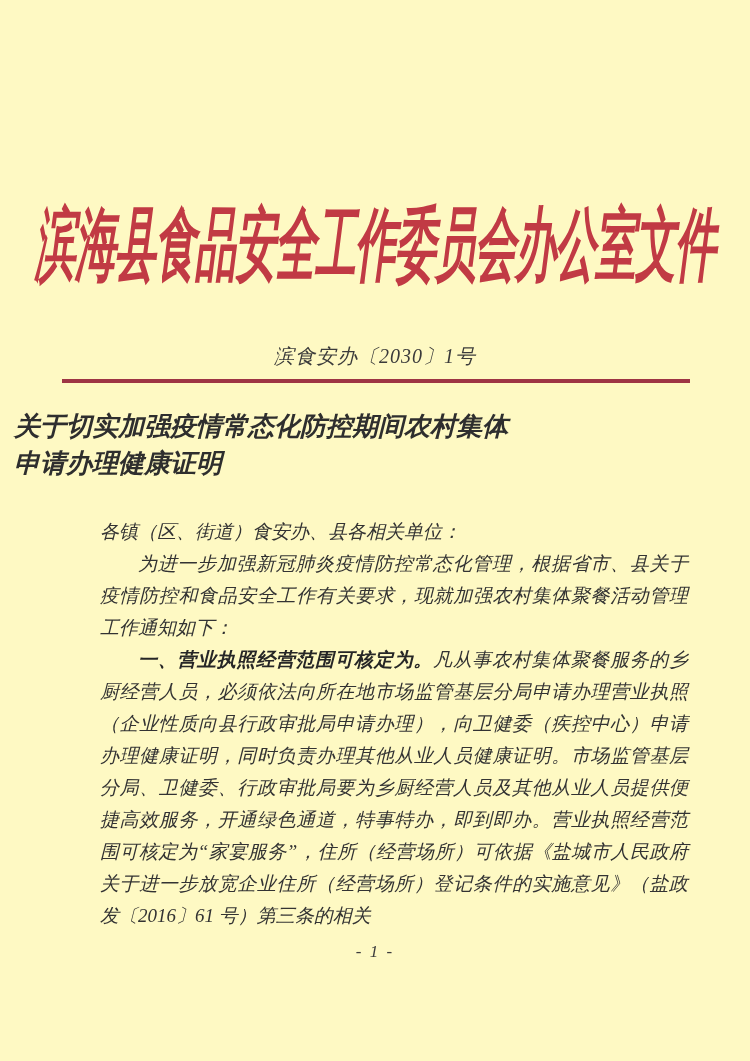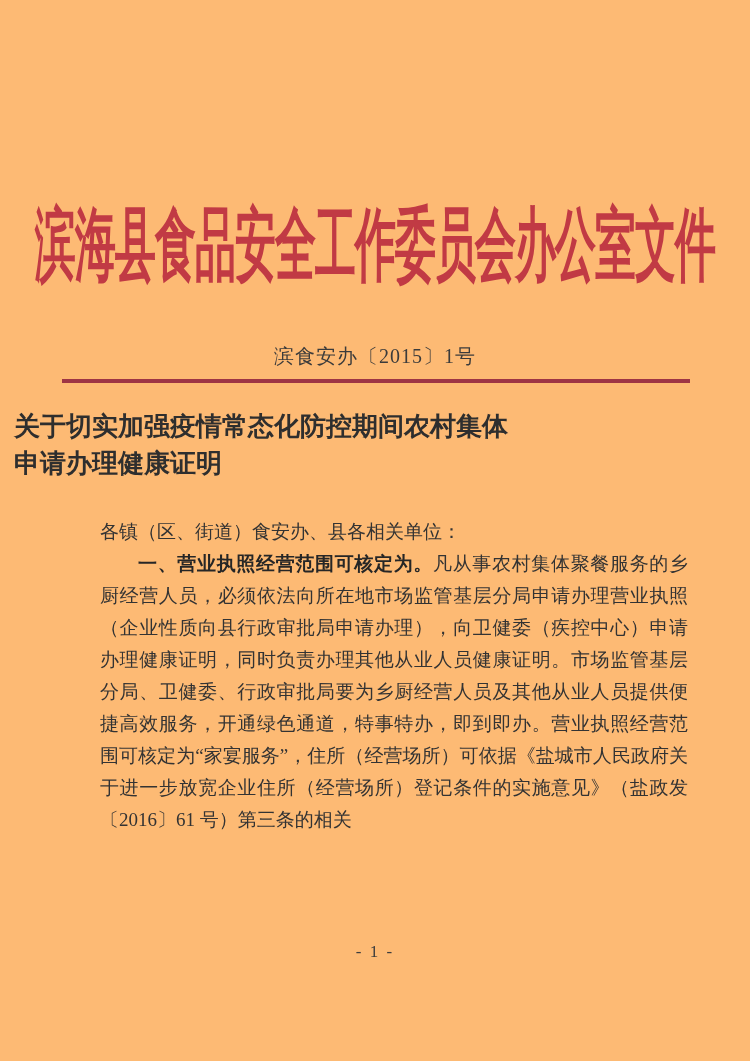--- a/index.html
+++ b/index.html
@@ -6,22 +6,23 @@
   html, body {
     width: 750px;
     height: 1061px;
     background: #ffffff;
     font-family: "Liberation Serif", "DejaVu Serif", serif;
   }
   .page {
     position: relative;
     width: 750px;
     height: 1061px;
-    background: #fdba74;
+    background: #fef9c3;
     overflow: hidden;
+    font-style: italic;
   }
   
   .org-banner {
     position: absolute;
     top: 206px;
     left: 0;
     width: 100%;
     text-align: center;
     font-size: 41px;
     font-weight: bold;
@@ -92,29 +93,30 @@
     color: #3d3d3d;
   }
 </style>
 </head>
 <body>
 
 <div class="page">
 
   <div class="org-banner" style="color: rgb(193, 58, 68);">滨海县食品安全工作委员会办公室文件</div>
 
-  <div class="doc-number">滨食安办〔2015〕1号</div>
+  <div class="doc-number">滨食安办〔2030〕1号</div>
 
   <div class="red-divider" style="background-color: rgb(158, 53, 68);"></div>
 
   <div class="doc-title">
     <div>关于切实加强疫情常态化防控期间农村集体</div>
     <div>申请办理健康证明</div>
   </div>
 
   <div class="body-text">
     <p class="salutation">各镇（区、街道）食安办、县各相关单位：</p>
+    <p>为进一步加强新冠肺炎疫情防控常态化管理，根据省市、县关于疫情防控和食品安全工作有关要求，现就加强农村集体聚餐活动管理工作通知如下：</p>
     <p><span class="lead-bold">一、营业执照经营范围可核定为。</span><span>凡从事农村集体聚餐服务的乡厨经营人员，必须依法向所在地市场监管基层分局申请办理营业执照（企业性质向县行政审批局申请办理），向卫健委（疾控中心）申请办理健康证明，同时负责办理其他从业人员健康证明。市场监管基层分局、卫健委、行政审批局要为乡厨经营人员及其他从业人员提供便捷高效服务，开通绿色通道，特事特办，即到即办。营业执照经营范围可核定为“家宴服务”，住所（经营场所）可依据《盐城市人民政府关于进一步放宽企业住所（经营场所）登记条件的实施意见》（盐政发〔2016〕61 号）第三条的相关</span></p>
   </div>
 
   <div class="page-number">- 1 -</div>
 
 </div>
 
 </body></html>

